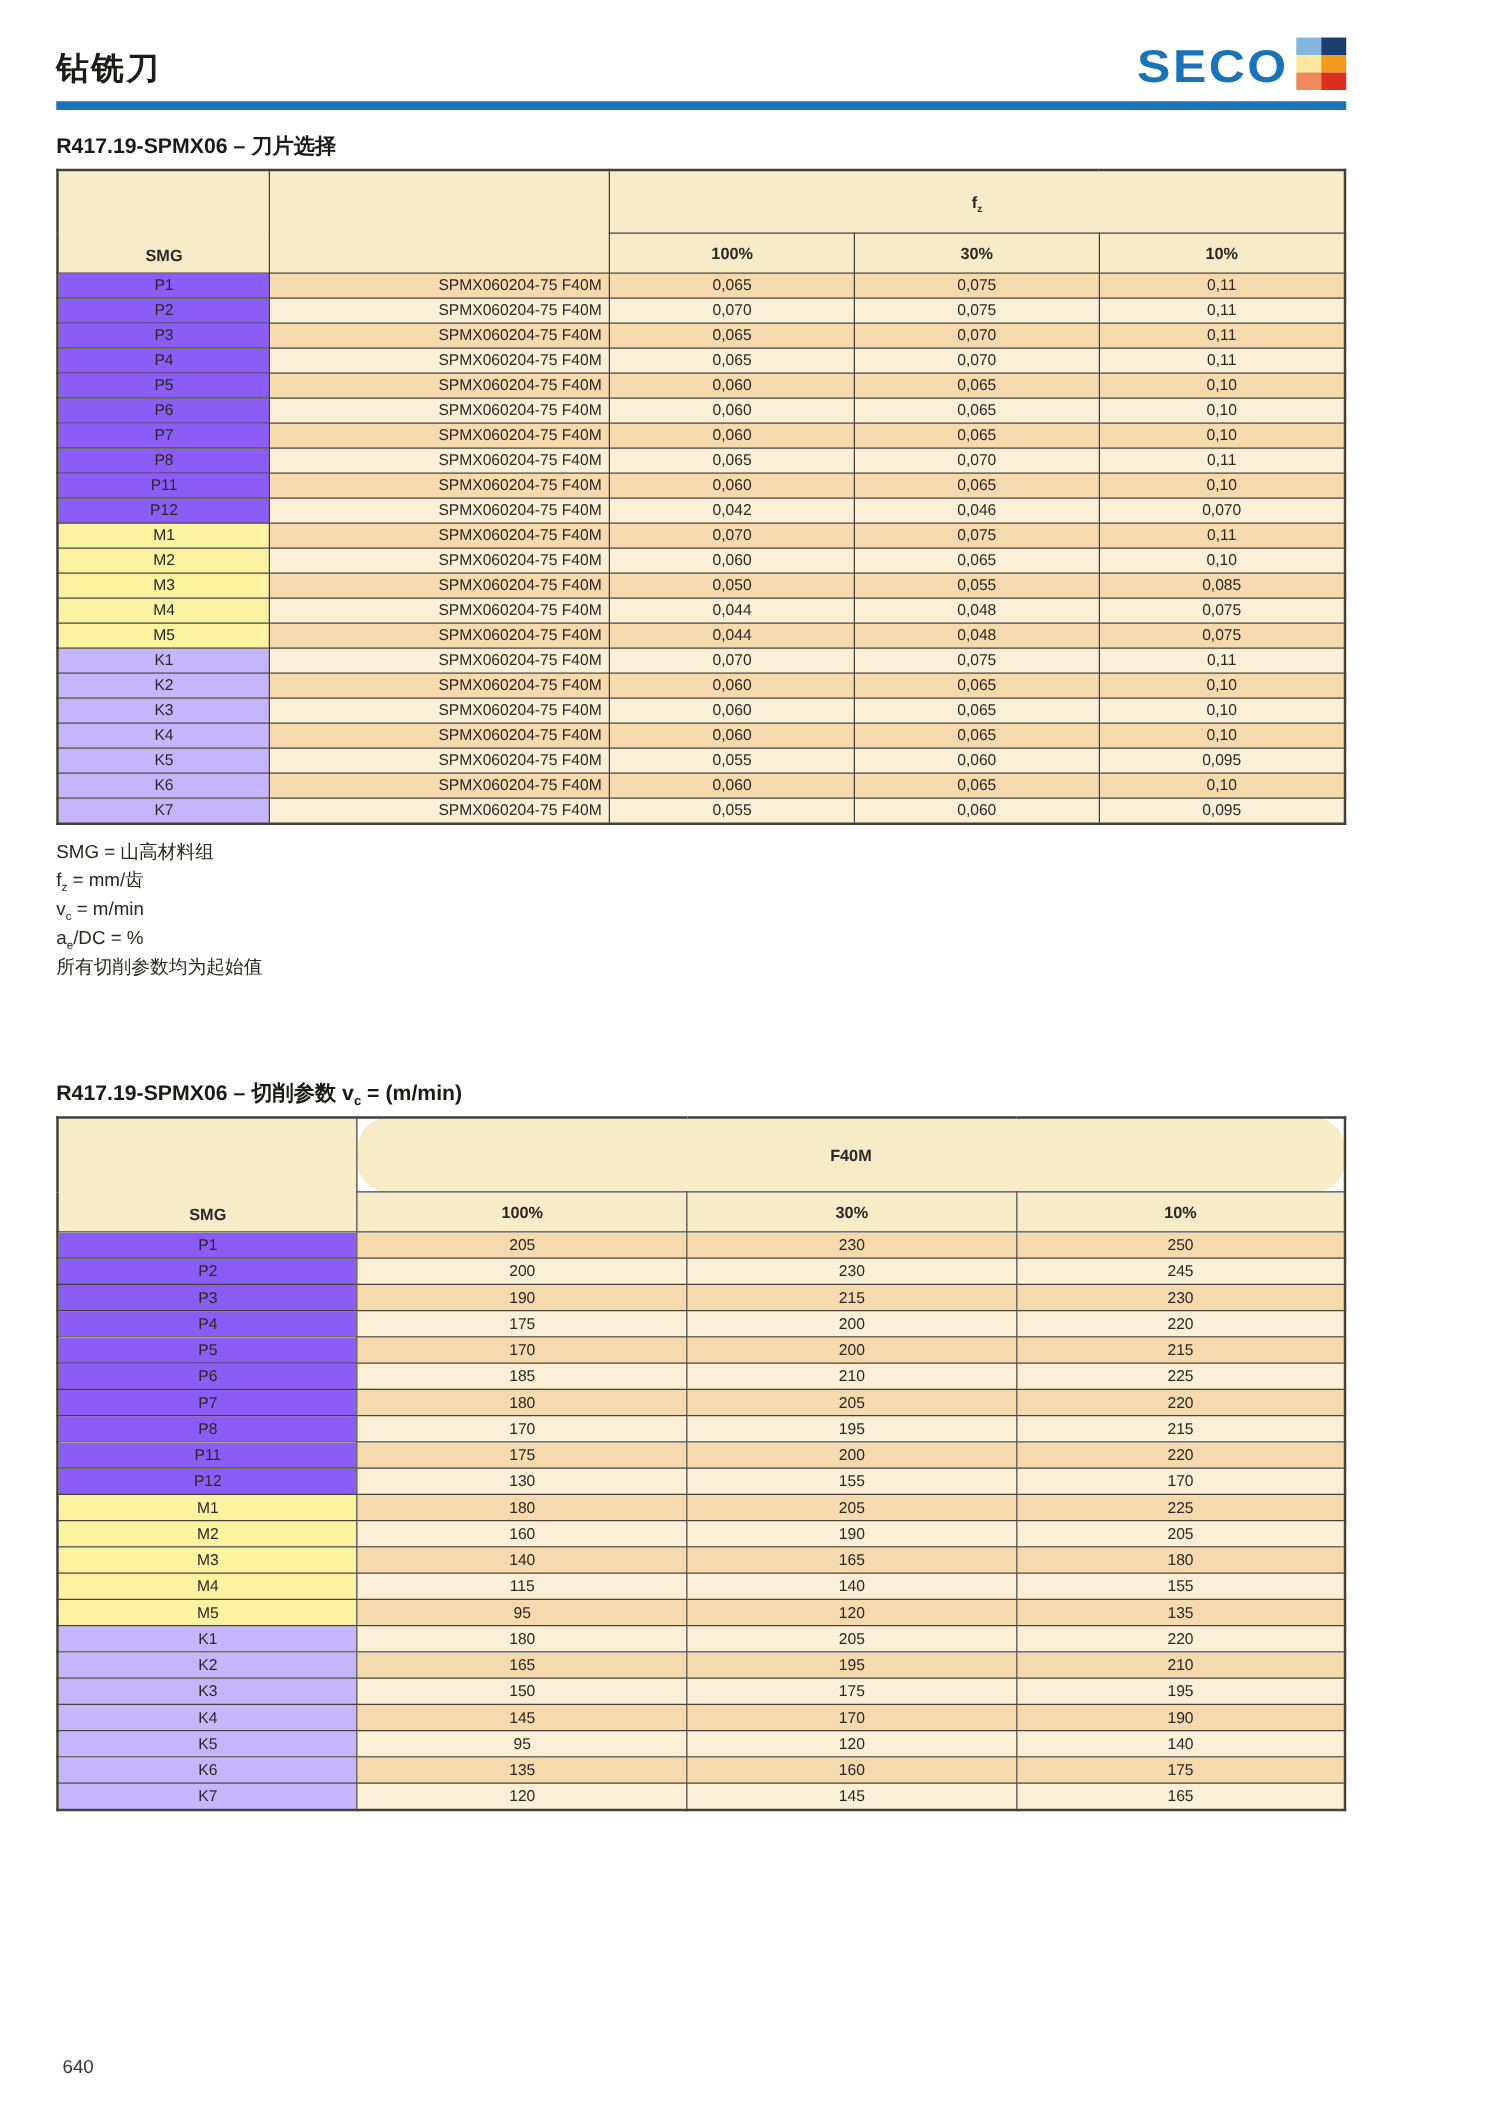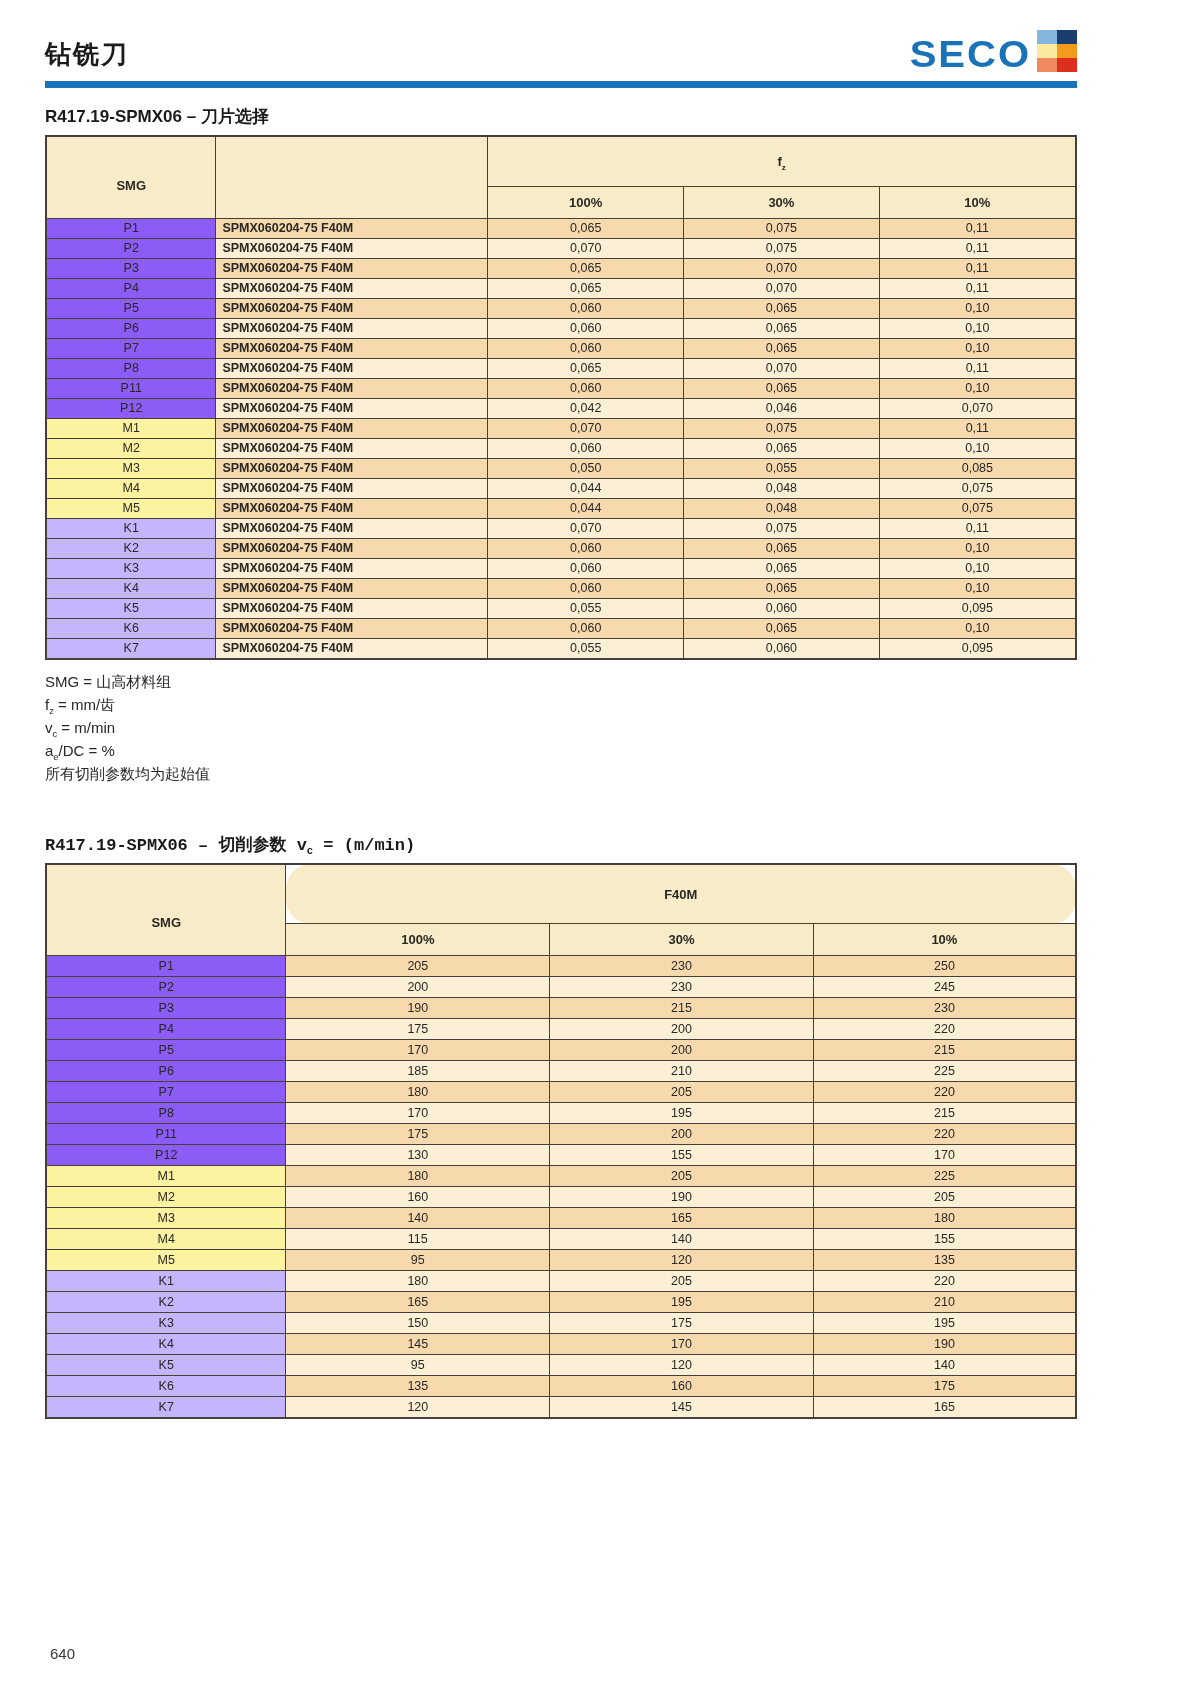--- a/index.html
+++ b/index.html
@@ -36,39 +36,39 @@
   .rule { height:7px; background:#1a73b8; margin-top:9px; }
 
   
   .table-title {
     font-size:17px; font-weight:700; color:#1c1a18;
     margin:17px 0 7px 0;
   }
   .table-title sub, .note-line sub, .group-h sub {
     font-size:0.62em; line-height:0;
   }
-  #t2-title { margin-top:48px;font-family:Liberation Mono, monospace; }
+  #t2-title { margin-top:78px; }
 
   
   table.tbl {
     border-collapse:collapse; width:100%; table-layout:fixed;
     font-size:12.5px; color:#2a2825;
     border:2px solid #45413a;
   }
   .tbl th, .tbl td { border:1px solid #45413a; overflow:hidden; white-space:nowrap; }
   .tbl thead th { background:#f8ecc8; font-weight:700; font-size:13px; }
   .group-h { text-align:center; vertical-align:middle; }
   .tbl1 .group-h { height:47px; }
   .tbl2 .group-h { height:56px;border-radius:25px; }
   .h-pct th { height:29px; text-align:center; vertical-align:middle; }
-  .smg-h { vertical-align:bottom; text-align:center; padding-bottom:25px; }
+  .smg-h { vertical-align:bottom; text-align:center; padding-bottom:6px; }
   .tbl td { padding:1px 6px; height:17px; line-height:15px; }
   .tbl2 td { height:18px; }
   .val { text-align:center; }
-  .part { text-align:left; padding-left:9px;font-weight:bold; }
+  .part { text-align:right; padding-left:9px; }
   .smg-cell { text-align:center; }
   tr.odd  td.data-bg { background:#f7d9ae; }
   tr.even td.data-bg { background:#fbf0d6; }
   .smg-P { background:#8b5cf6; }
   .smg-M { background:#fcf3a1; }
   .smg-K { background:#c4b5fd; }
 
   
   .notes { margin-top:10px; font-size:15px; line-height:23px; color:#2a2825; }
 

